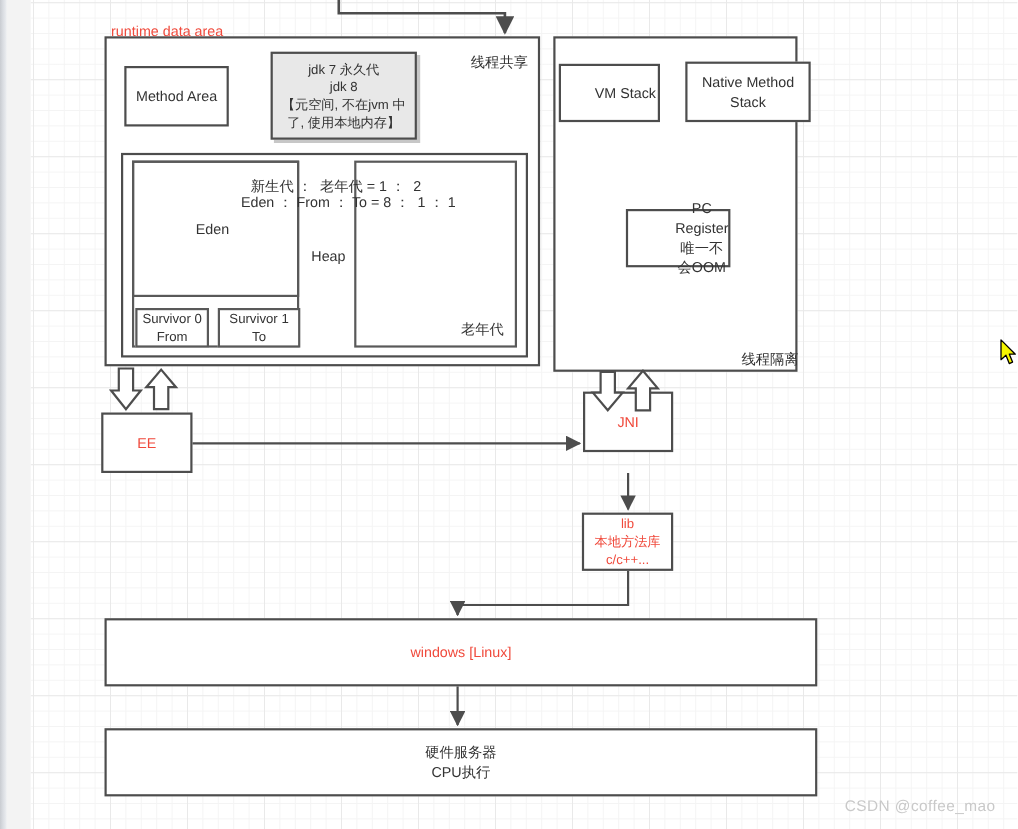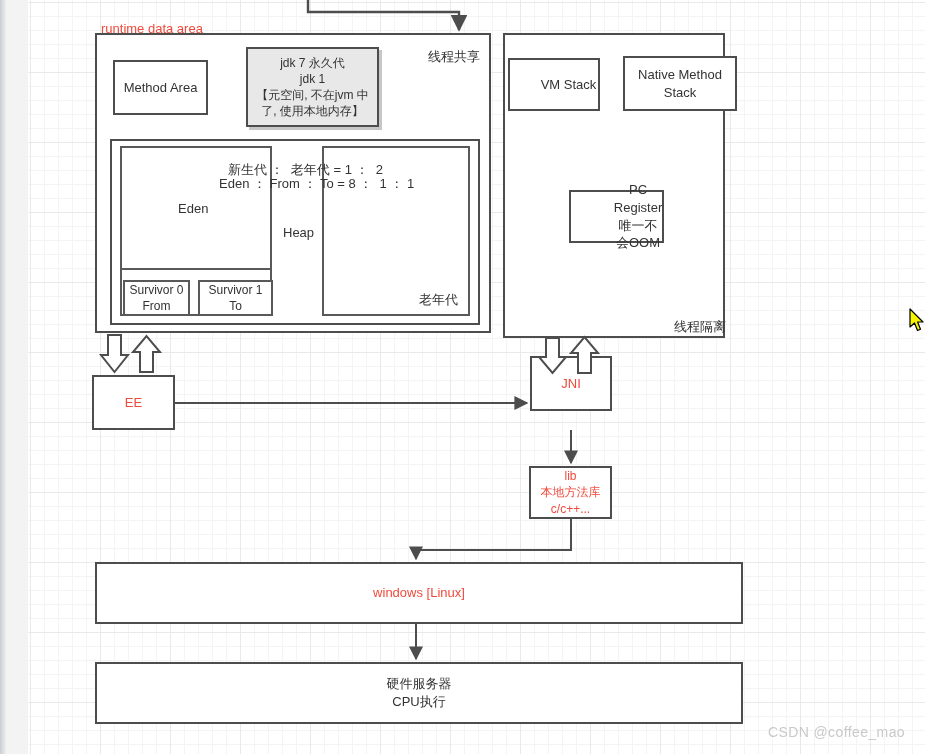--- a/index.html
+++ b/index.html
@@ -119,21 +119,21 @@
 <div id="canvas"></div>
 
 <div class="lbl-red" style="left:101px; top:21px;">runtime data area</div>
 
 <div class="panel" style="left:95px; top:33px; width:396px; height:300px;"></div>
 <div class="lbl" style="left:428px; top:48px;">线程共享</div>
 
 <div class="box" style="left:113px; top:60px; width:95px; height:55px;">Method Area</div>
 
 <div class="box shadowbox" style="left:246px; top:47px; width:133px; height:80px; font-size:12px;">jdk 7 永久代
-jdk 1
+jdk 8
 【元空间, 不在jvm 中
 了, 使用本地内存】</div>
 
 <div class="panel" style="left:110px; top:139px; width:370px; height:186px;"></div>
 <div class="lbl" style="left:283px; top:224px;">Heap</div>
 
 <div class="plain" style="left:120px; top:146px; width:152px; height:170px;"></div>
 
 <div class="plain" style="left:120px; top:146px; width:152px; height:124px; border-bottom-width:2px;"></div>
 <div class="lbl" style="left:178px; top:200px;">Eden</div>

